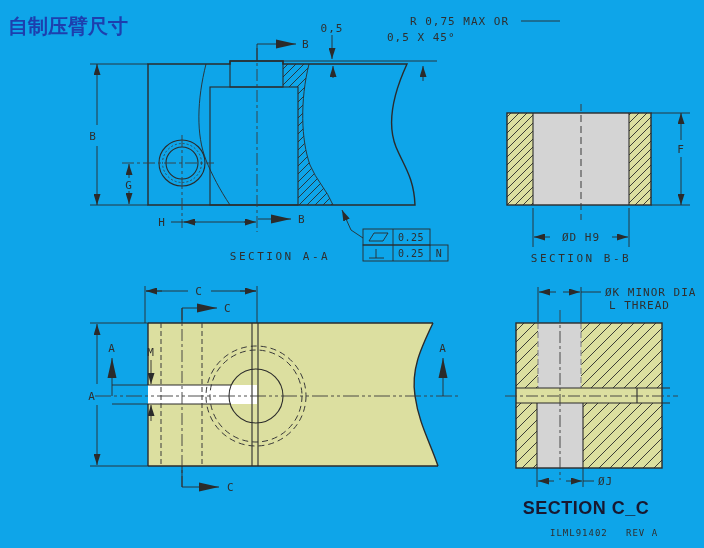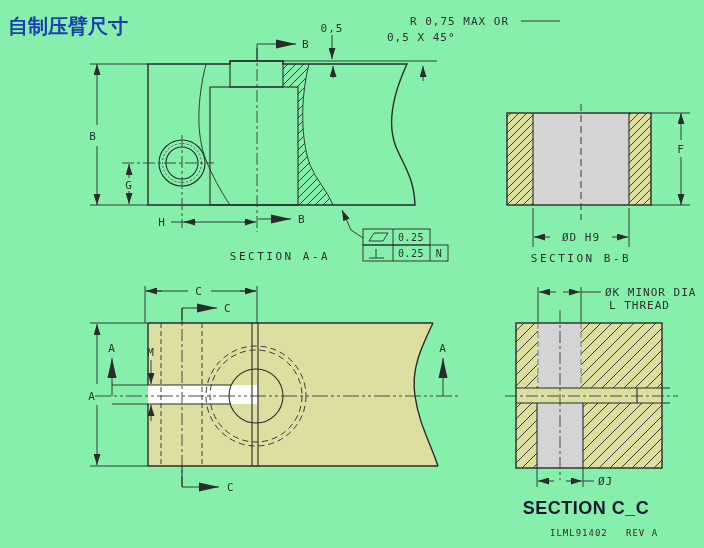--- a/index.html
+++ b/index.html
@@ -1,16 +1,16 @@
 <!DOCTYPE html>
 <html><head>
 <meta charset="utf-8">
 <style>
   html,body{margin:0;padding:0;background:#ffffff;}
-  .stage{position:relative;width:704px;height:548px;background:#86efac;overflow:hidden;}
+  .stage{position:relative;width:704px;height:548px;background:#0ea5e9;overflow:hidden;}
   svg{display:block;}
   .t-dim{font:11px "DejaVu Sans Mono", monospace;letter-spacing:1px;fill:#2f2f2f;}
   .t-sec{font:11px "DejaVu Sans Mono", monospace;letter-spacing:2.5px;fill:#2f2f2f;}
   .t-small{font:10px "DejaVu Sans Mono", monospace;letter-spacing:0.5px;fill:#2f2f2f;}
   .t-doc{font:9px "DejaVu Sans Mono", monospace;letter-spacing:1px;fill:#2f2f2f;}
   .t-big{font:bold 18px "Liberation Sans", sans-serif;letter-spacing:0.5px;}
   .t-title{font:bold 20px "Liberation Sans", sans-serif;}
   .ln{stroke:#2b2b2b;stroke-width:0.9;fill:none;}
   .ol{stroke:#2b2b2b;stroke-width:1.4;fill:none;}
   .il{stroke:#2b2b2b;stroke-width:1.1;fill:none;}

